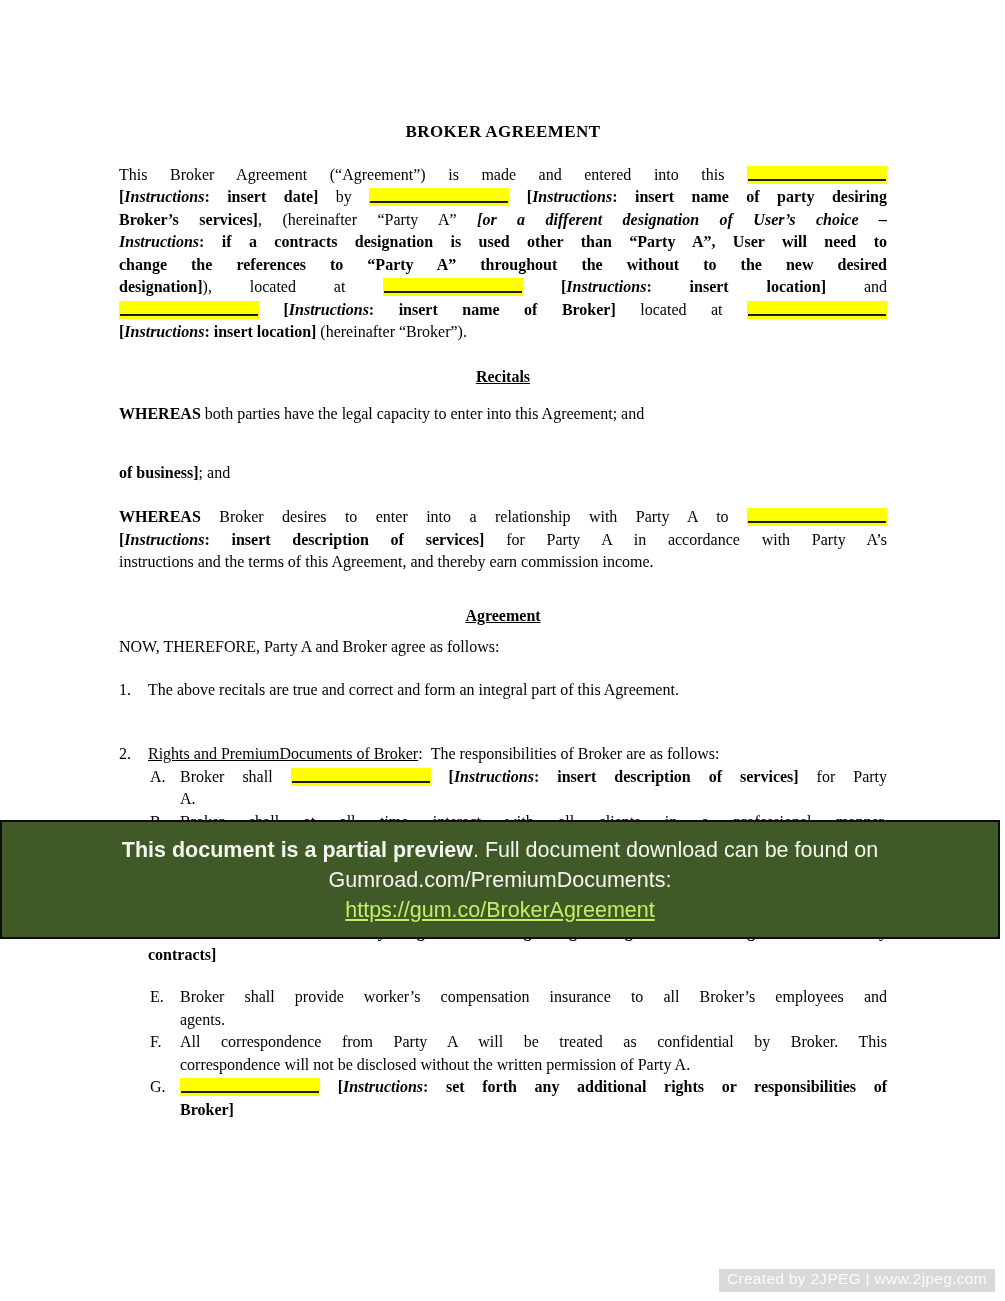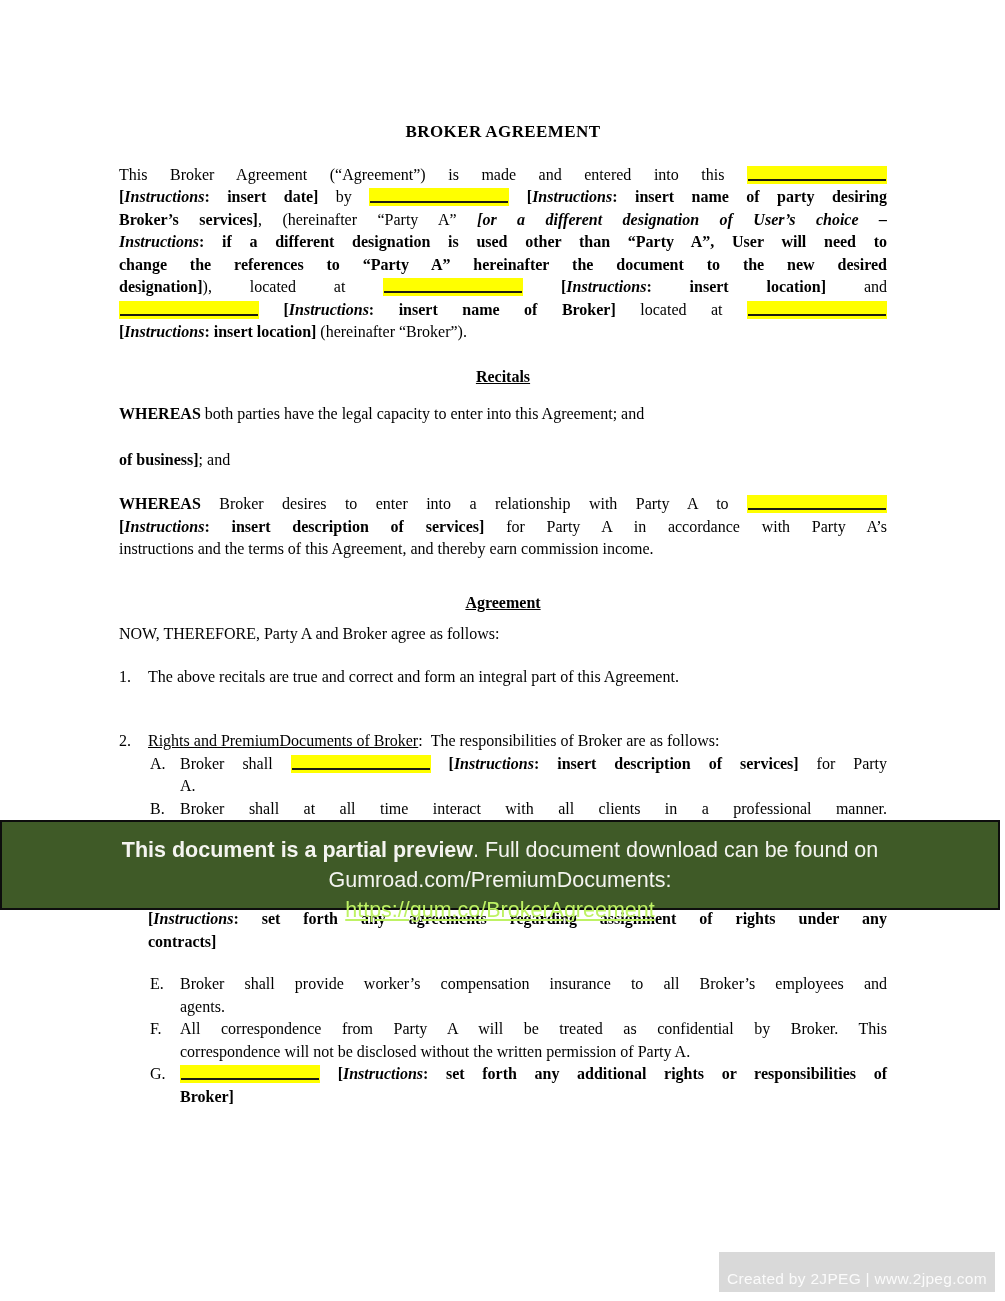--- a/index.html
+++ b/index.html
@@ -24,58 +24,58 @@
   .u{text-decoration:underline;}
   .blank{
     display:inline-block;width:140px;height:18px;background:#ffff00;
     vertical-align:-4px;position:relative;
   }
   .blank::after{
     content:"";position:absolute;left:1px;right:1px;bottom:3px;
     border-bottom:2px solid #1c1c10;
   }
   .banner{
-    position:absolute;left:0;top:820px;width:1000px;height:90px;
+    position:absolute;left:0;top:820px;width:1000px;height:119px;
     box-sizing:border-box;border:2px solid #0d0d0d;background:#3f5a27;
     z-index:5;text-align:center;color:#f4f4f0;
     font-family:"Liberation Sans","DejaVu Sans",sans-serif;
     font-size:21.5px;line-height:30px;padding-top:13px;
   }
   .banner .bb{font-weight:bold;}
   .banner a{color:#bef264;text-decoration:underline;cursor:pointer;}
   .wm{
     position:absolute;right:10px;bottom:9px;z-index:6;
     background:#d9d9d9;color:#fbfbfb;
     font-family:"Liberation Sans","DejaVu Sans",sans-serif;
     font-size:15.5px;letter-spacing:0.3px;
-    padding:18px 8px 4px 8px;
+    padding:1px 8px 4px 8px;
   }
 </style>
 </head>
 <body>
 
 <div class="doc">
   <div>
       <div class="blk ctr title" style="margin-bottom: 20px;">
         <div class="line"><span class="b">BROKER AGREEMENT</span></div>
       </div>
       <div class="blk" style="margin-bottom: 22px;">
         <div class="line j"><span>This Broker Agreement (“Agreement”) is made and entered into this </span><span class="blank"></span></div>
         <div class="line j"><span class="b">[</span><span class="bi">Instructions</span><span class="b">: insert date]</span><span> by </span><span class="blank"></span><span> </span><span class="b">[</span><span class="bi">Instructions</span><span class="b">: insert name of party desiring</span></div>
         <div class="line j"><span class="b">Broker’s services]</span><span>, (hereinafter “Party A” </span><span class="bi">[or a different designation of User’s choice –</span></div>
-        <div class="line j"><span class="bi">Instructions</span><span class="b">: if a different designation is used other than “Party A”, User will need to</span></div>
-        <div class="line j"><span class="b">change the references to “Party A” hereinafter the document to the new desired</span></div>
+        <div class="line j"><span class="bi">Instructions</span><span class="b">: if a contracts designation is used other than “Party A”, User will need to</span></div>
+        <div class="line j"><span class="b">change the references to “Party A” throughout the without to the new desired</span></div>
         <div class="line j"><span class="b">designation]</span><span>), located at </span><span class="blank"></span><span> </span><span class="b">[</span><span class="bi">Instructions</span><span class="b">: insert location]</span><span> and</span></div>
         <div class="line j"><span class="blank"></span><span> </span><span class="b">[</span><span class="bi">Instructions</span><span class="b">: insert name of Broker]</span><span> located at </span><span class="blank"></span></div>
         <div class="line"><span class="b">[</span><span class="bi">Instructions</span><span class="b">: insert location]</span><span> (hereinafter “Broker”).</span></div>
       </div>
       <div class="blk ctr" style="margin-bottom: 15px;">
         <div class="line"><span class="b u">Recitals</span></div>
       </div>
-      <div class="blk" style="margin-bottom: 23px;">
+      <div class="blk" style="margin-bottom: 36px;">
         <div class="line"><span class="b">WHEREAS</span><span> both parties have the legal capacity to enter into this Agreement; and</span></div>
       </div>
       <div class="blk" style="margin-bottom: 22px;">
         <div class="line"><span class="b">of business]</span><span>; and</span></div>
       </div>
       <div class="blk" style="margin-bottom: 31px;">
         <div class="line j"><span class="b">WHEREAS</span><span> Broker desires to enter into a relationship with Party A to </span><span class="blank"></span></div>
         <div class="line j"><span class="b">[</span><span class="bi">Instructions</span><span class="b">: insert description of services]</span><span> for Party A in accordance with Party A’s</span></div>
         <div class="line"><span>instructions and the terms of this Agreement, and thereby earn commission income.</span></div>
       </div>

